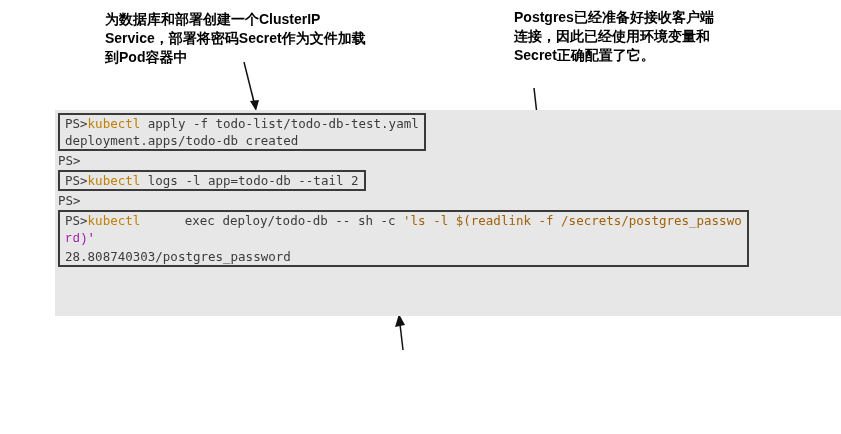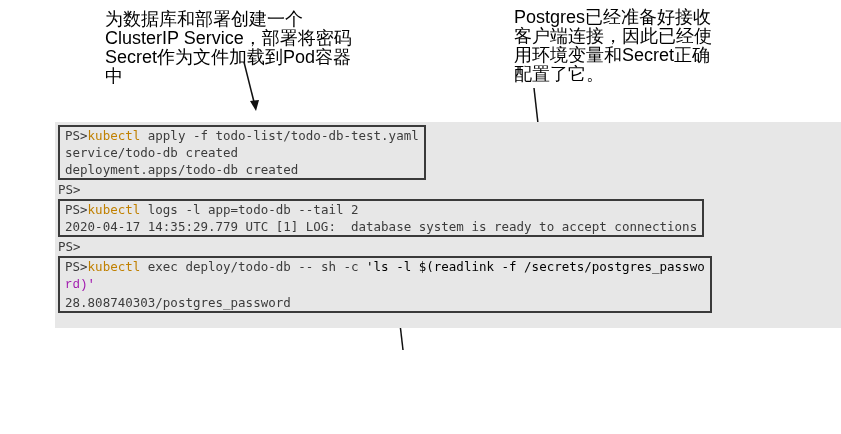--- a/index.html
+++ b/index.html
@@ -9,38 +9,38 @@
   .figure {
     position: relative;
     width: 841px;
     height: 434px;
     background: #ffffff;
     overflow: hidden;
   }
 
   .note {
     position: absolute;
-    font-weight: normal;
-    font-size: 18px;
+    font-weight: bold;
+    font-size: 14px;
     line-height: 19px;
     color: #000000;
   }
   .note-tl { left: 105px; top: 10px;  width: 262px; }
   .note-tr { left: 474px; top: 8px;   width: 202px; margin-left: 40px; }
   .note-b  { left: 218px; top: 350px; width: 258px; }
 
   .arrow { position: absolute; }
   .arrow-tl { left: 238px; top: 62px; }
   .arrow-tr { left: 528px; top: 88px; }
   .arrow-b  { left: 390px; top: 314px; }
 
   .terminal {
     position: absolute;
     left: 55px;
-    top: 122px;
+    top: 110px;
     width: 786px;
     min-height: 206px;
     background: var(--term-bg, #e7e7e7);
     padding: 3px 0 5px 3px;
     font-family: "DejaVu Sans Mono", monospace;
     font-size: 12.5px;
     line-height: 17px;
     color: var(--term-fg, #3c3c3c);
   }
   .term-block { margin-bottom: 1px; }
@@ -72,34 +72,32 @@
   </svg>
 
   <svg class="arrow arrow-b" width="24" height="38" viewBox="0 0 24 38">
     <line x1="13" y1="36" x2="10" y2="10" stroke="#111111" stroke-width="1.5"></line>
     <polygon points="5,13 15,11 9,0" fill="#111111"></polygon>
   </svg>
 
   <div class="terminal" id="terminal">
       <div class="term-block boxed">
         <div class="term-line"><span style="color: rgb(60, 60, 60);">PS&gt;</span><span style="color: rgb(192, 128, 0);">kubectl</span><span style="color: rgb(60, 60, 60);"> apply -f todo-list/todo-db-test.yaml</span></div>
-        <div class="term-line"><span style="color: rgb(60, 60, 60);">service/todo-db created</span></div>
         <div class="term-line"><span style="color: rgb(60, 60, 60);">deployment.apps/todo-db created</span></div>
       </div>
       <div class="term-block">
         <div class="term-line"><span style="color: rgb(60, 60, 60);">PS&gt;</span></div>
       </div>
       <div class="term-block boxed">
         <div class="term-line"><span style="color: rgb(60, 60, 60);">PS&gt;</span><span style="color: rgb(192, 128, 0);">kubectl</span><span style="color: rgb(60, 60, 60);"> logs -l app=todo-db --tail 2</span></div>
-        <div class="term-line"><span style="color: rgb(60, 60, 60);">2020-04-17 14:35:29.779 UTC [1] LOG:  database system is ready to accept connections</span></div>
       </div>
       <div class="term-block">
         <div class="term-line"><span style="color: rgb(60, 60, 60);">PS&gt;</span></div>
       </div>
       <div class="term-block boxed">
-        <div class="term-line"><span style="color: rgb(60, 60, 60);">PS&gt;</span><span style="color: rgb(192, 128, 0);">kubectl</span><span style="color: rgb(60, 60, 60);"> exec deploy/todo-db -- sh -c </span><span style="color: #000000;">'ls -l $(readlink -f /secrets/postgres_passwo</span></div>
+        <div class="term-line"><span style="color: rgb(60, 60, 60);">PS&gt;</span><span style="color: rgb(192, 128, 0);">kubectl</span><span style="color: rgb(60, 60, 60); margin-left: 37px;"> exec deploy/todo-db -- sh -c </span><span style="color: #a16207;">'ls -l $(readlink -f /secrets/postgres_passwo</span></div>
         <div class="term-line"><span style="color: #a21caf; font-family: Liberation Mono, monospace;">rd)'</span></div>
         <div class="term-line"><span style="color: rgb(60, 60, 60); margin-top: 29px;">28.808740303/postgres_password</span></div>
       </div>
     </div>
 
 
 </div>
 
 </body></html>

